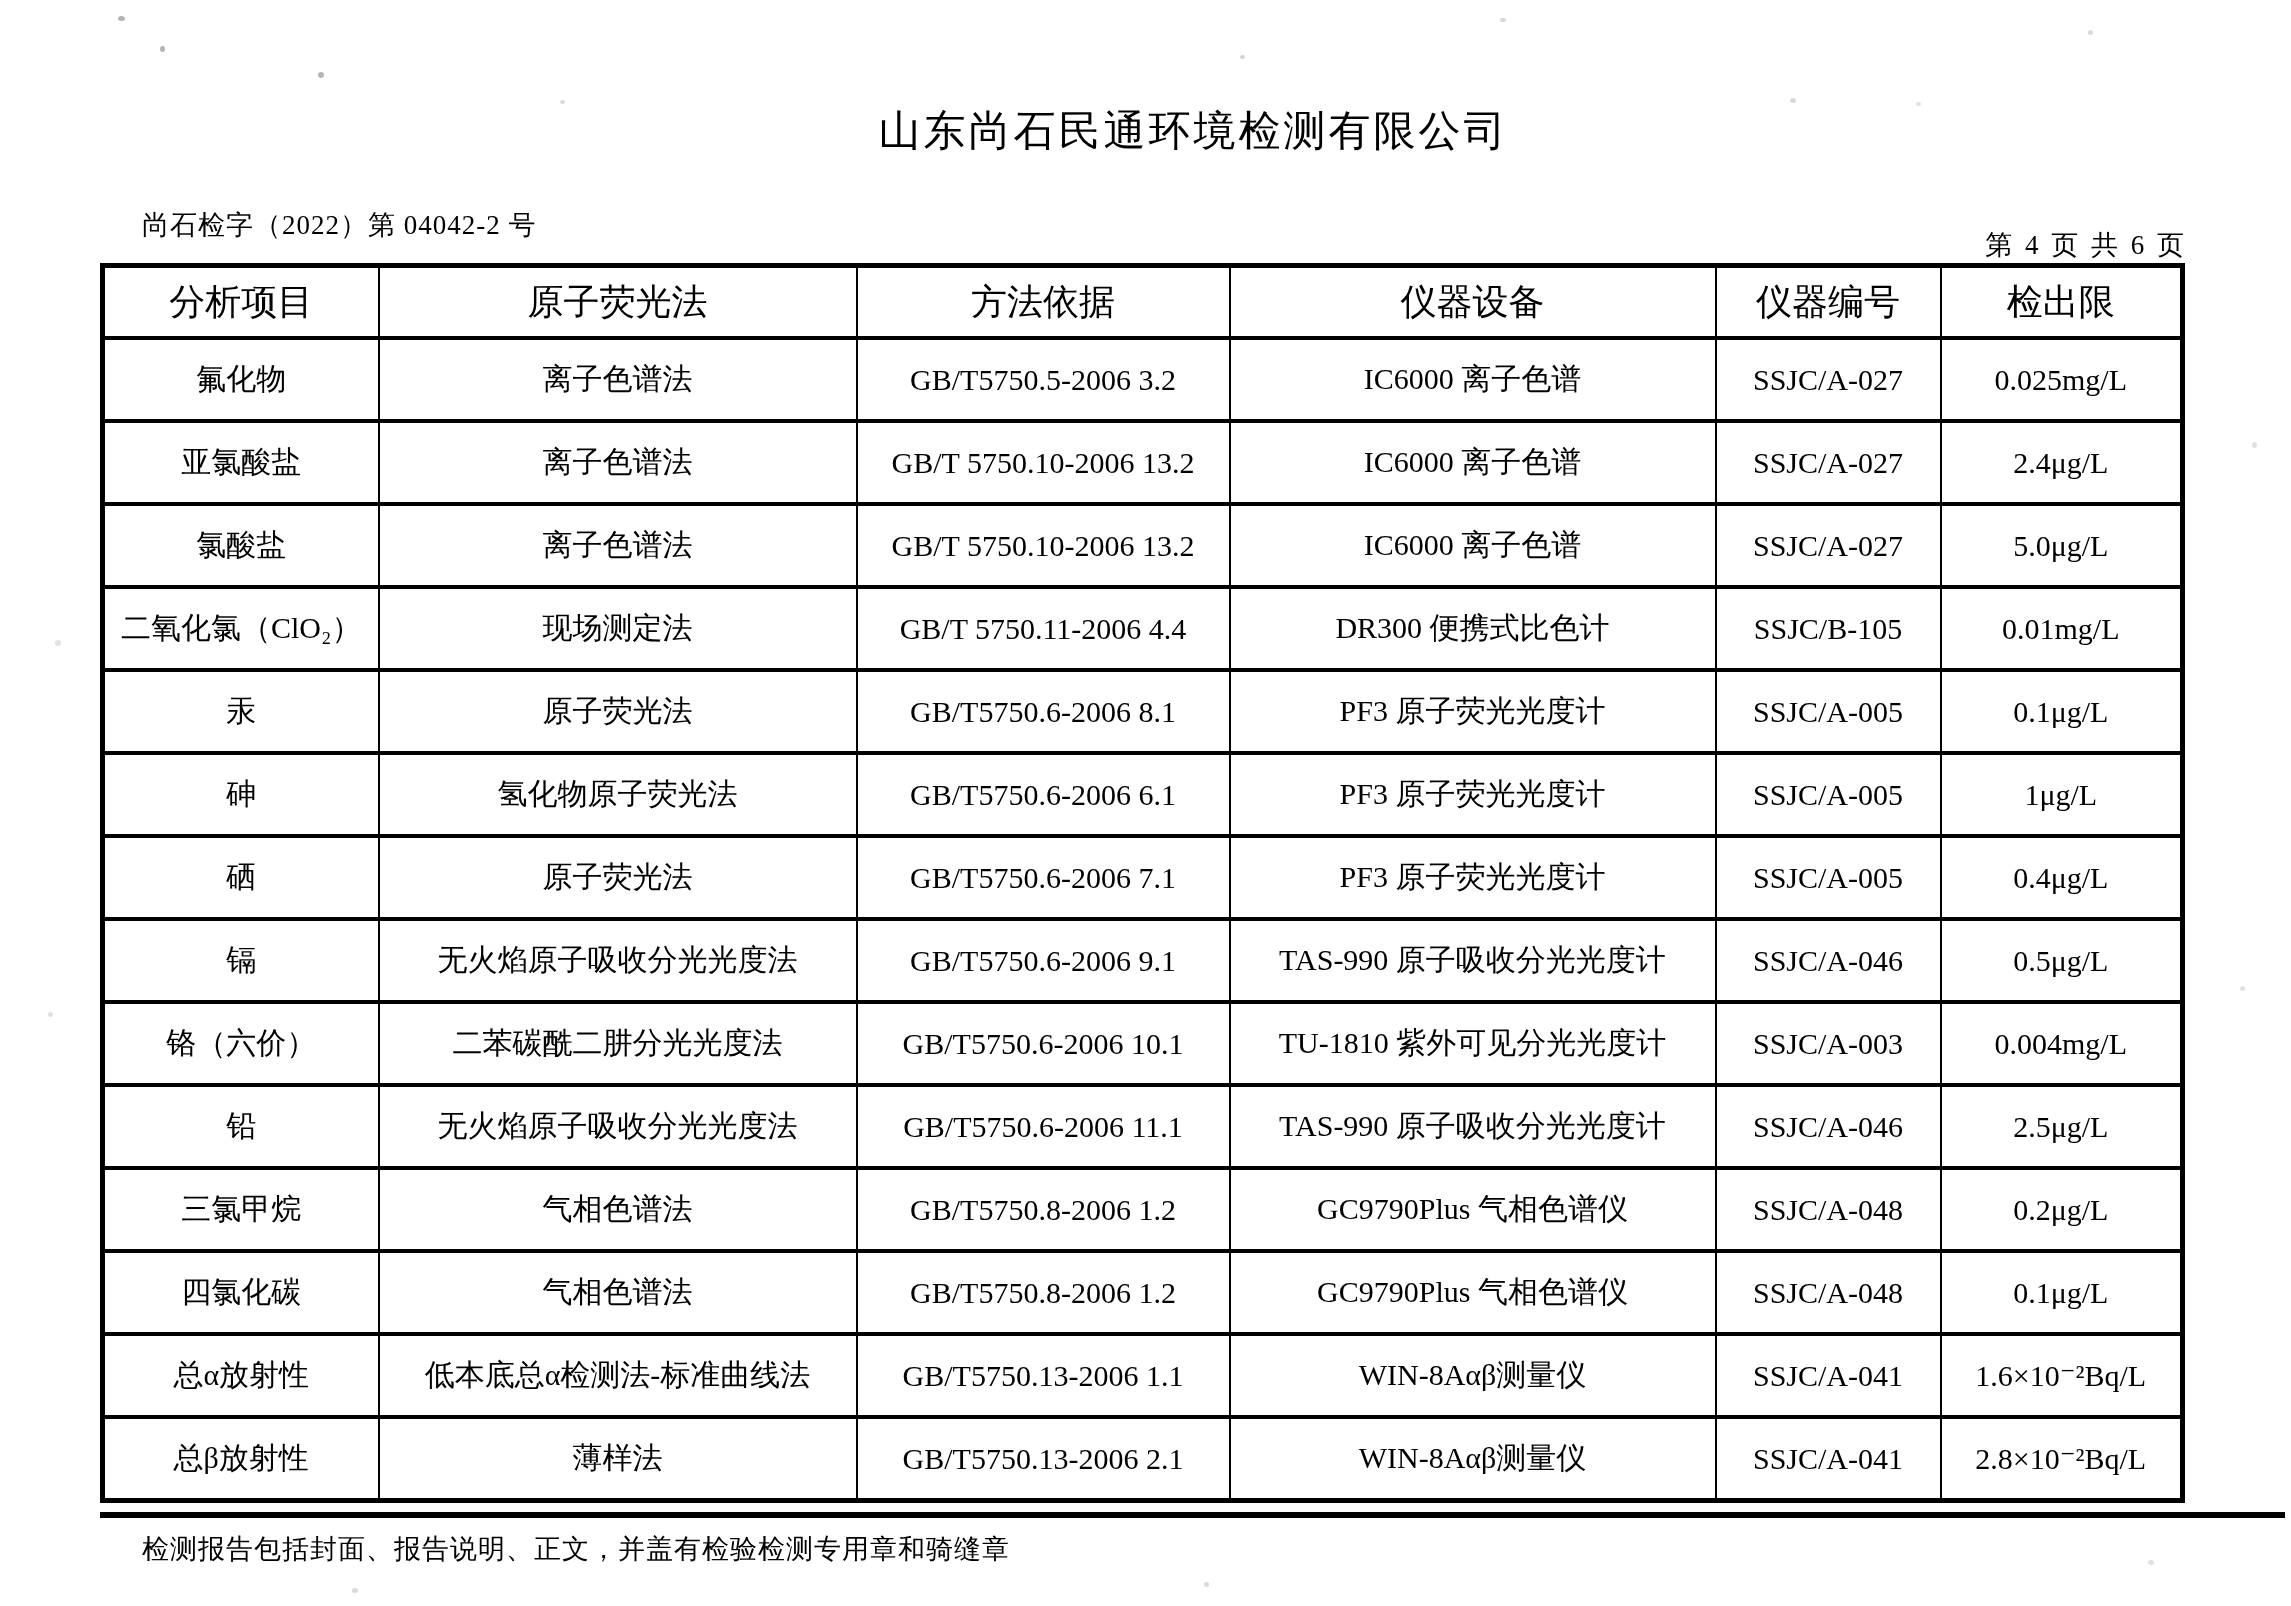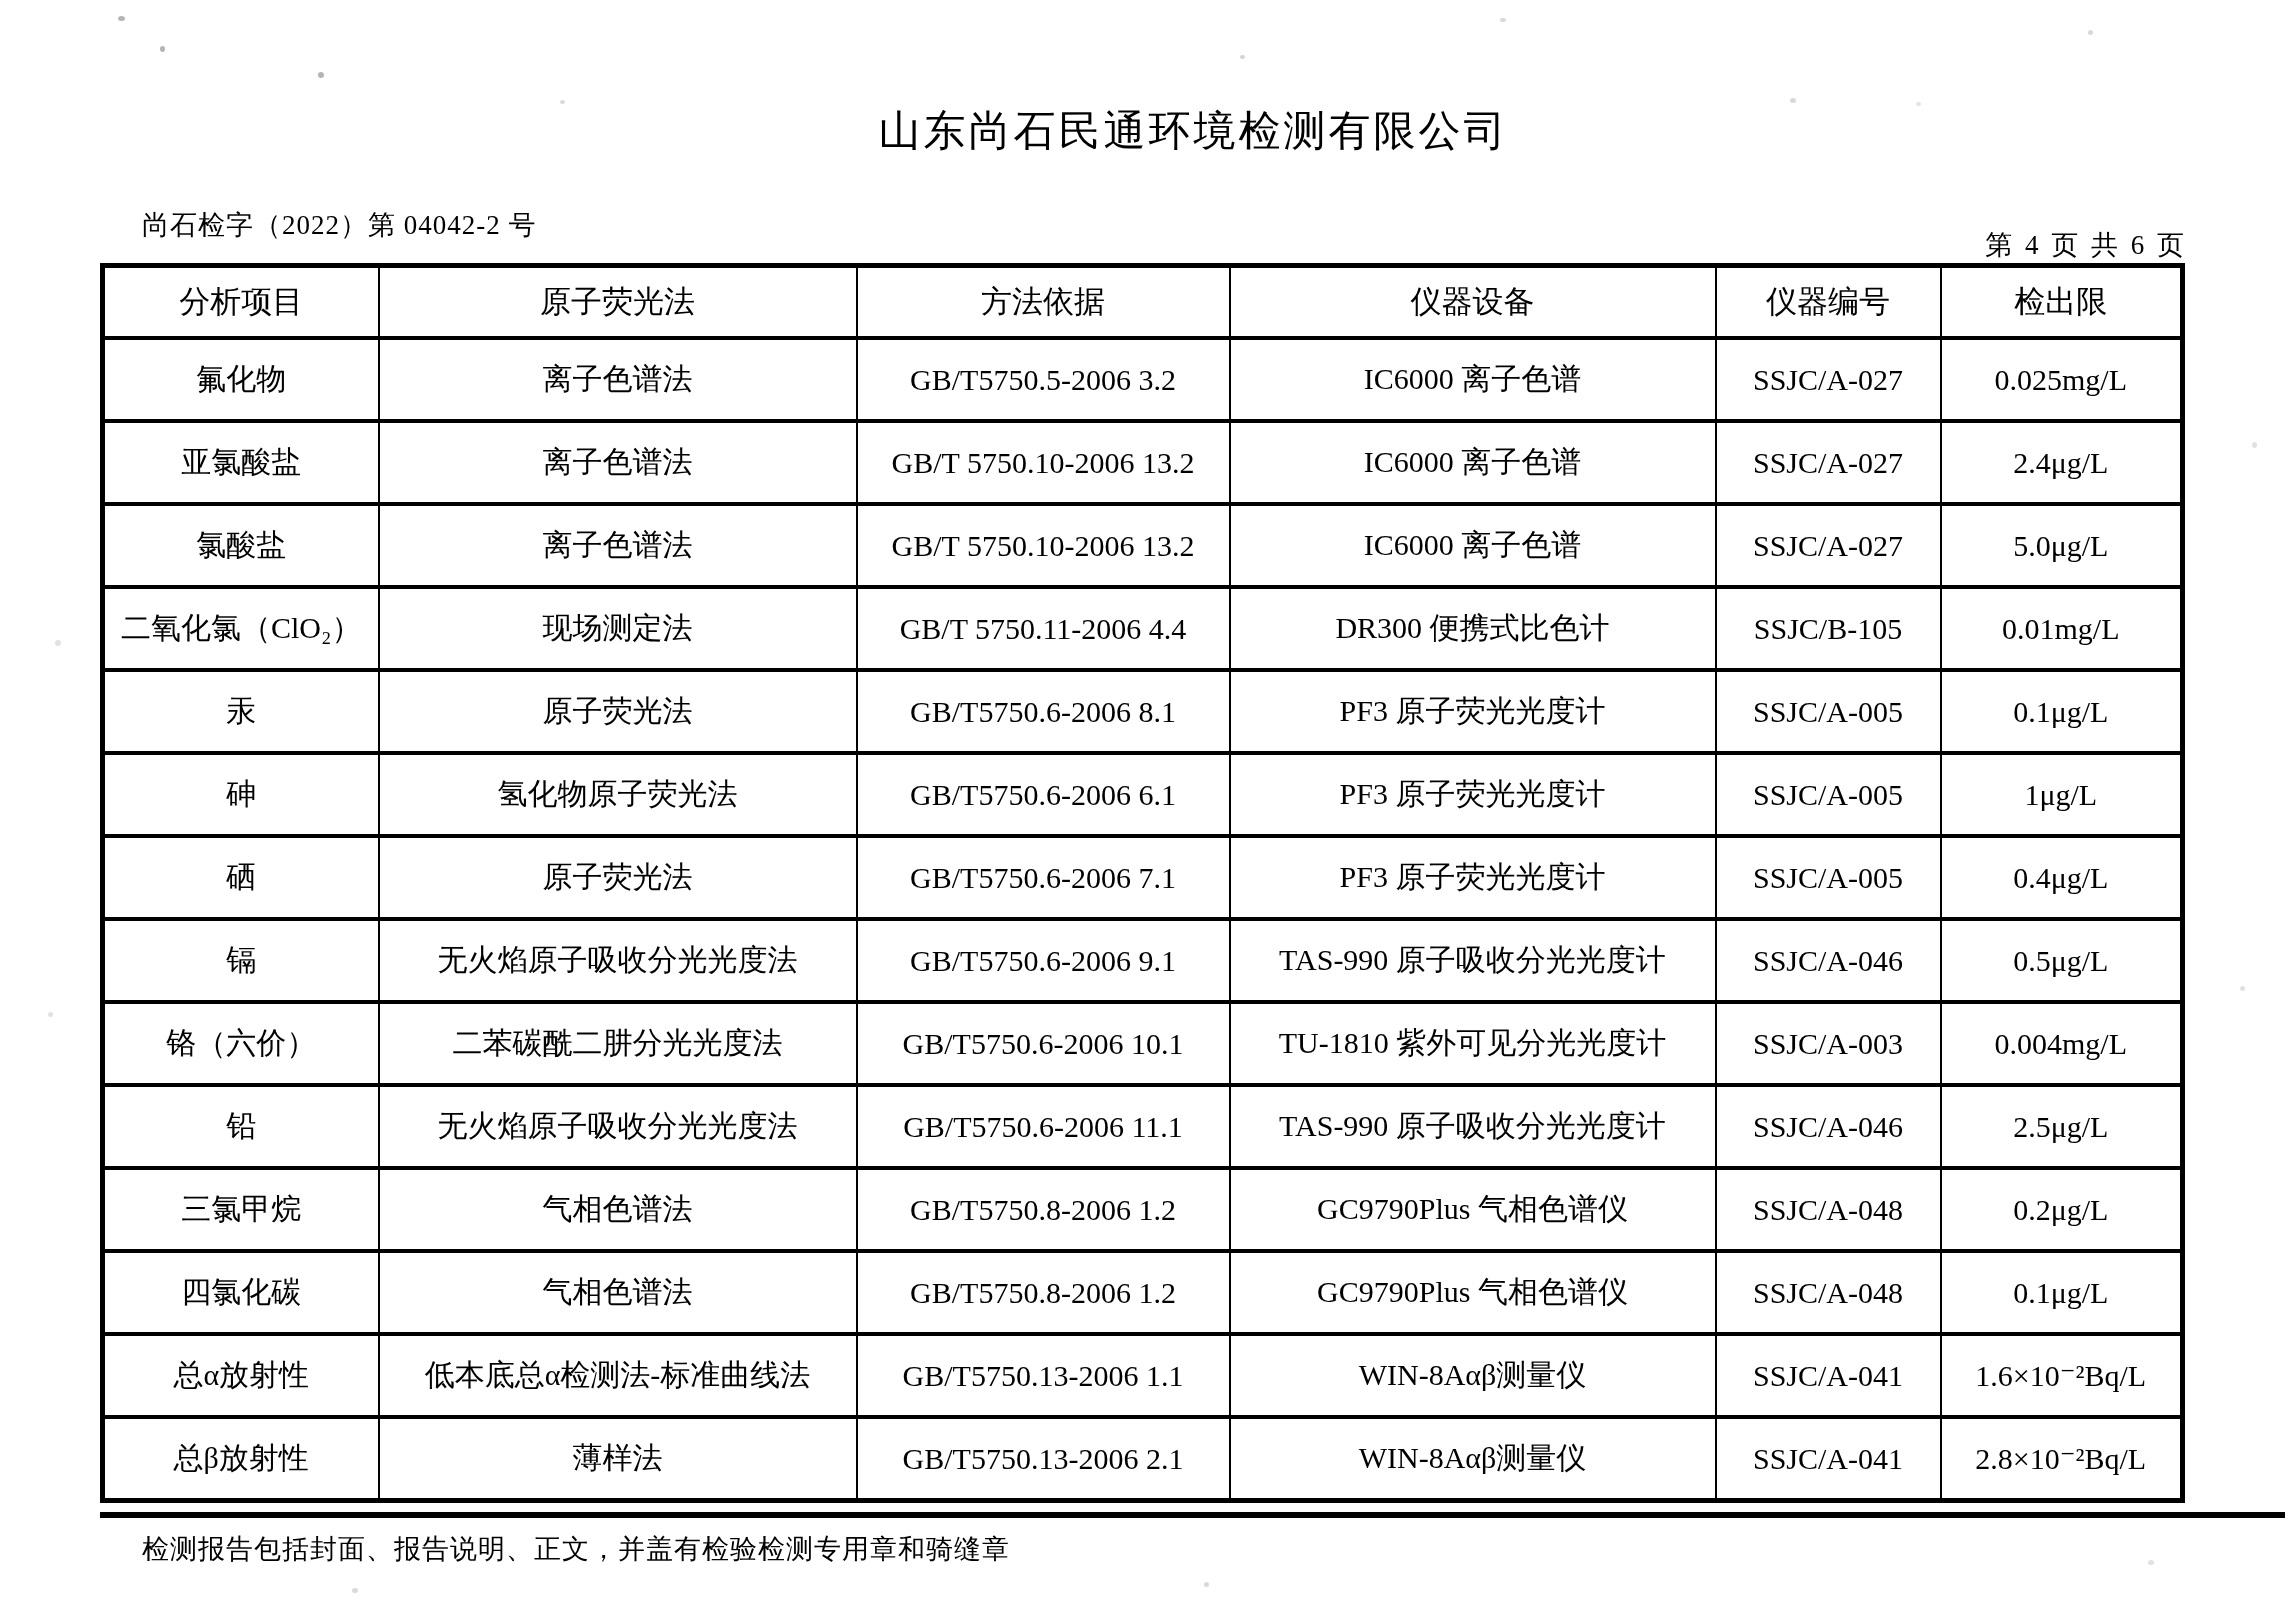--- a/index.html
+++ b/index.html
@@ -53,21 +53,21 @@
     border-top: 4px solid #000;
     border-bottom: 4px solid #000;
     text-align: center;
     vertical-align: middle;
     font-weight: normal;
     font-size: 30px;
     white-space: nowrap;
     padding: 0;
     overflow: visible;
   }
-  table.grid th { height: 68px; font-size: 31px; }
+  table.grid th { height: 68px; font-size: 36px; }
   table.grid td { height: 79px; }
   .footer-rule {
     position: absolute;
     top: 1512px;
     left: 100px;
     width: 2185px;
     height: 6px;
     background: #000;
   }
   .footer {

